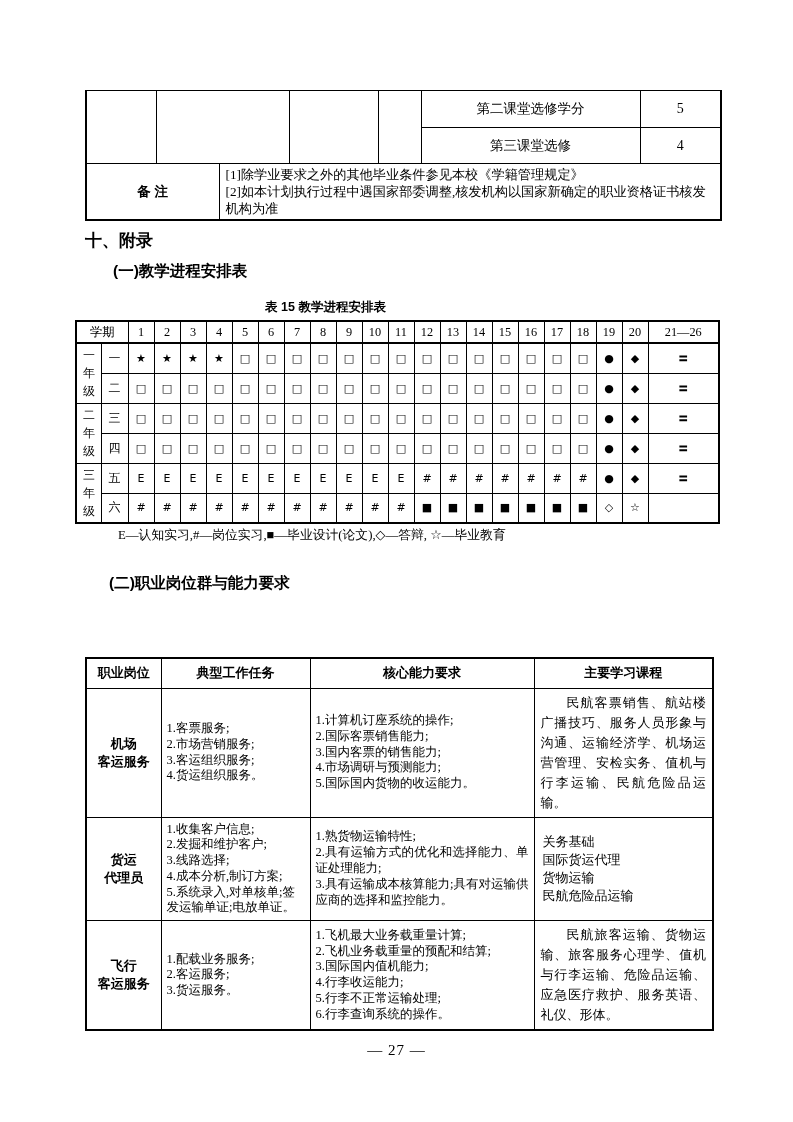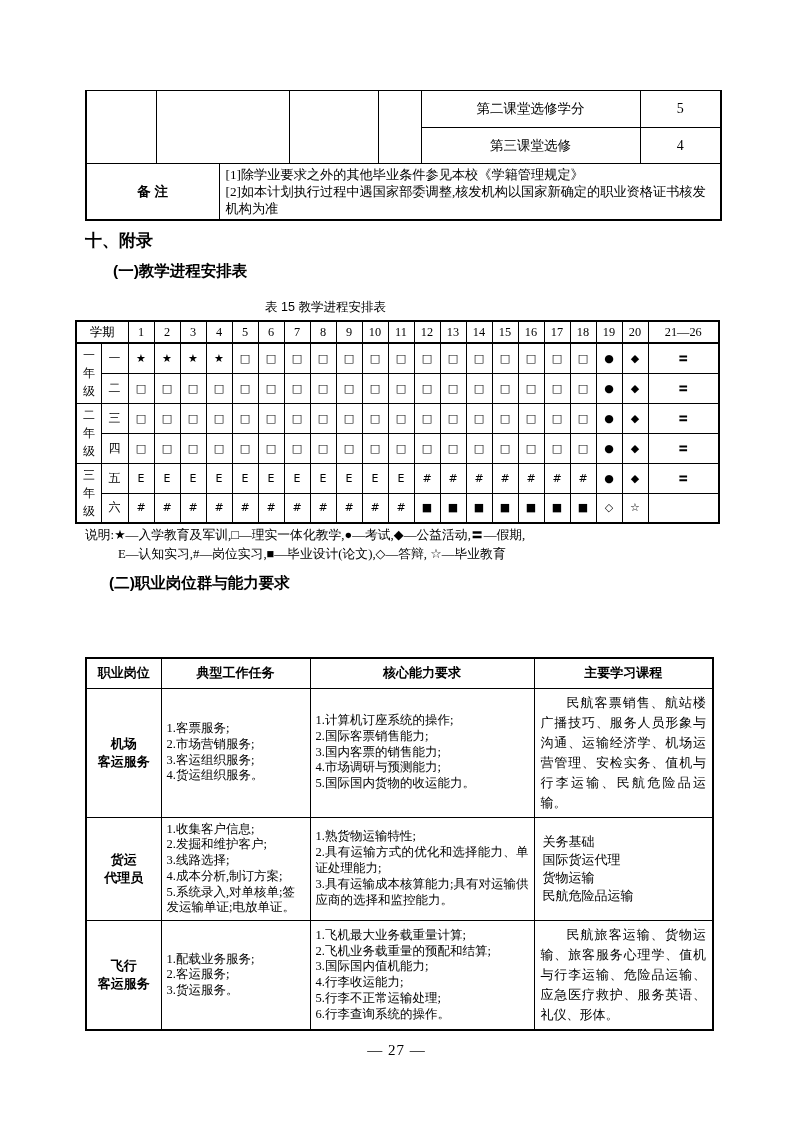--- a/index.html
+++ b/index.html
@@ -35,21 +35,21 @@
     position:absolute; left:85px; top:229px;
     font-family:"Liberation Sans","DejaVu Sans",sans-serif;
     font-size:17px; font-weight:bold;
   }
   .h-sub { position:absolute; font-family:"Liberation Sans","DejaVu Sans",sans-serif; font-size:15.5px; font-weight:bold; }
   .h-sub1 { left:94px; top:261px;margin-left:19px; }
   .h-sub2 { left:109px; top:573px; }
   .caption {
     position:absolute; left:0; width:651px; text-align:center;
     font-family:"Liberation Sans","DejaVu Sans",sans-serif;
-    font-size:12.5px; font-weight:normal;
+    font-size:12.5px; font-weight:bold;
   }
   .caption15 { top:299px; }
   .caption16 { top:611px; }
 
   
   .t15 {
     position:absolute; left:75px; top:320px; width:643px;
     border:2px solid #000; font-size:12px;
   }
   .t15 th { height:22px; font-weight:normal; text-align:center; vertical-align:middle; font-size:12.3px; border-bottom:2px solid #000; }
@@ -331,21 +331,20 @@
           <td class="sym">■</td>
           <td class="sym">■</td>
           <td class="sym">◇</td>
           <td class="sym">☆</td>
           <td class="sym"></td>
         </tr>
       </tbody>
   </table>
 
   <div class="legend">
-    <div class="l1">说明:★—入学教育及军训,□—理实一体化教学,●—考试,◆—公益活动,〓—假期,</div>
     <div class="l2">E—认知实习,#—岗位实习,■—毕业设计(论文),◇—答辩,  ☆—毕业教育</div>
   </div>
 
   <div class="h-sub h-sub2">(二)职业岗位群与能力要求</div>
 
   <table class="t16">
     <colgroup>
       <col style="width:75px">
         <col style="width:149px">
         <col style="width:224px">

